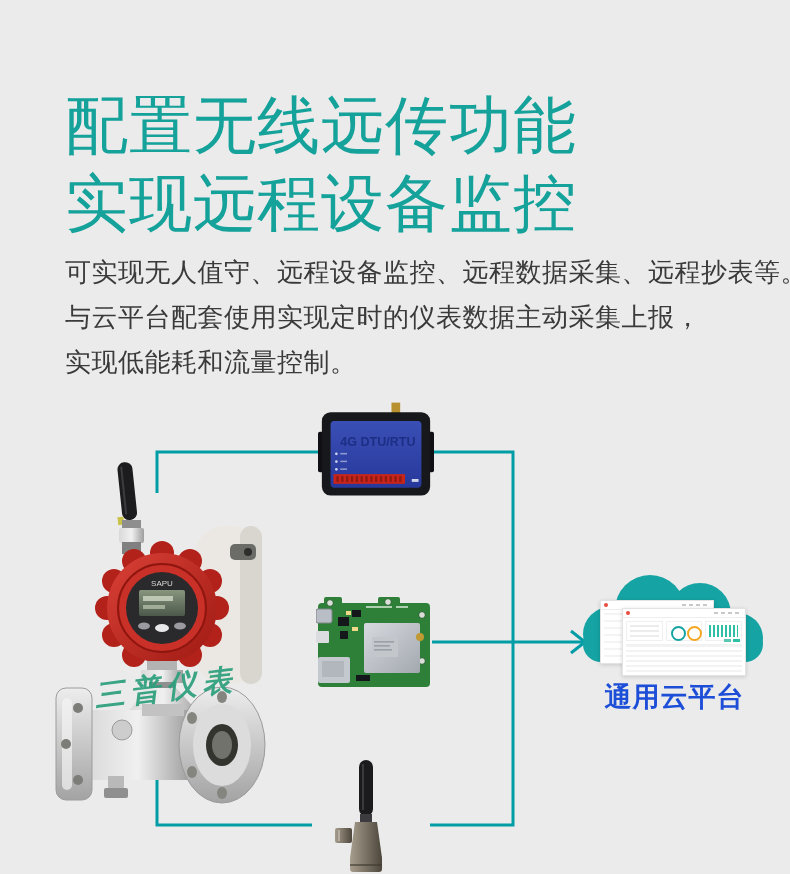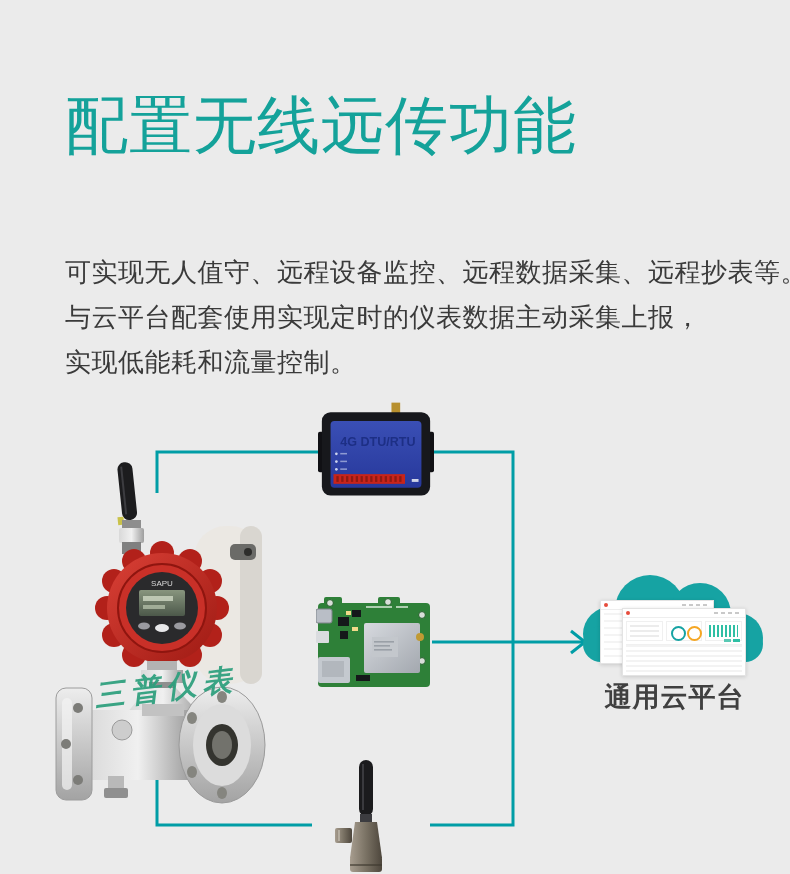--- a/index.html
+++ b/index.html
@@ -59,29 +59,30 @@
   .ring.teal{left:4px;border:2px solid #16a3a3;}
   .ring.orange{left:20px;border:2px solid #f5a623;}
   .bars{position:absolute;inset:3px;
     background:repeating-linear-gradient(90deg,#2fbfa4 0 2px,transparent 2px 4px);}
   .dash-table{margin:2px 3px;height:30px;position:relative;border-top:1px solid #f0f0f0;
     background:repeating-linear-gradient(#f3f3f3 0 2px,transparent 2px 5px);}
   .dash-table .chip{position:absolute;right:2px;top:-6px;width:7px;height:3px;background:#2fbfa4;}
   .dash-table .chip.c2{right:11px;background:#59c9b4;}
   .cloud-label{
     position:absolute;left:592px;top:679px;width:165px;
-    text-align:center;font-size:27px;font-weight:600;color:#404040;
+    text-align:center;font-size:27px;font-weight:600;color:#1d4ed8;
     letter-spacing:1px;white-space:nowrap;
   }
 </style>
 </head>
 <body>
 
 <div class="hero-heading">
   <div>配置无线远传功能</div>
+  <div>实现远程设备监控</div>
 </div>
 
 <div class="hero-desc">
   <div>可实现无人值守、远程设备监控、远程数据采集、远程抄表等。</div>
   <div>与云平台配套使用实现定时的仪表数据主动采集上报，</div>
   <div>实现低能耗和流量控制。</div>
 </div>
 
 <svg class="connectors" viewBox="0 0 790 874">
   <g stroke="#009da6" stroke-width="3" fill="none">

